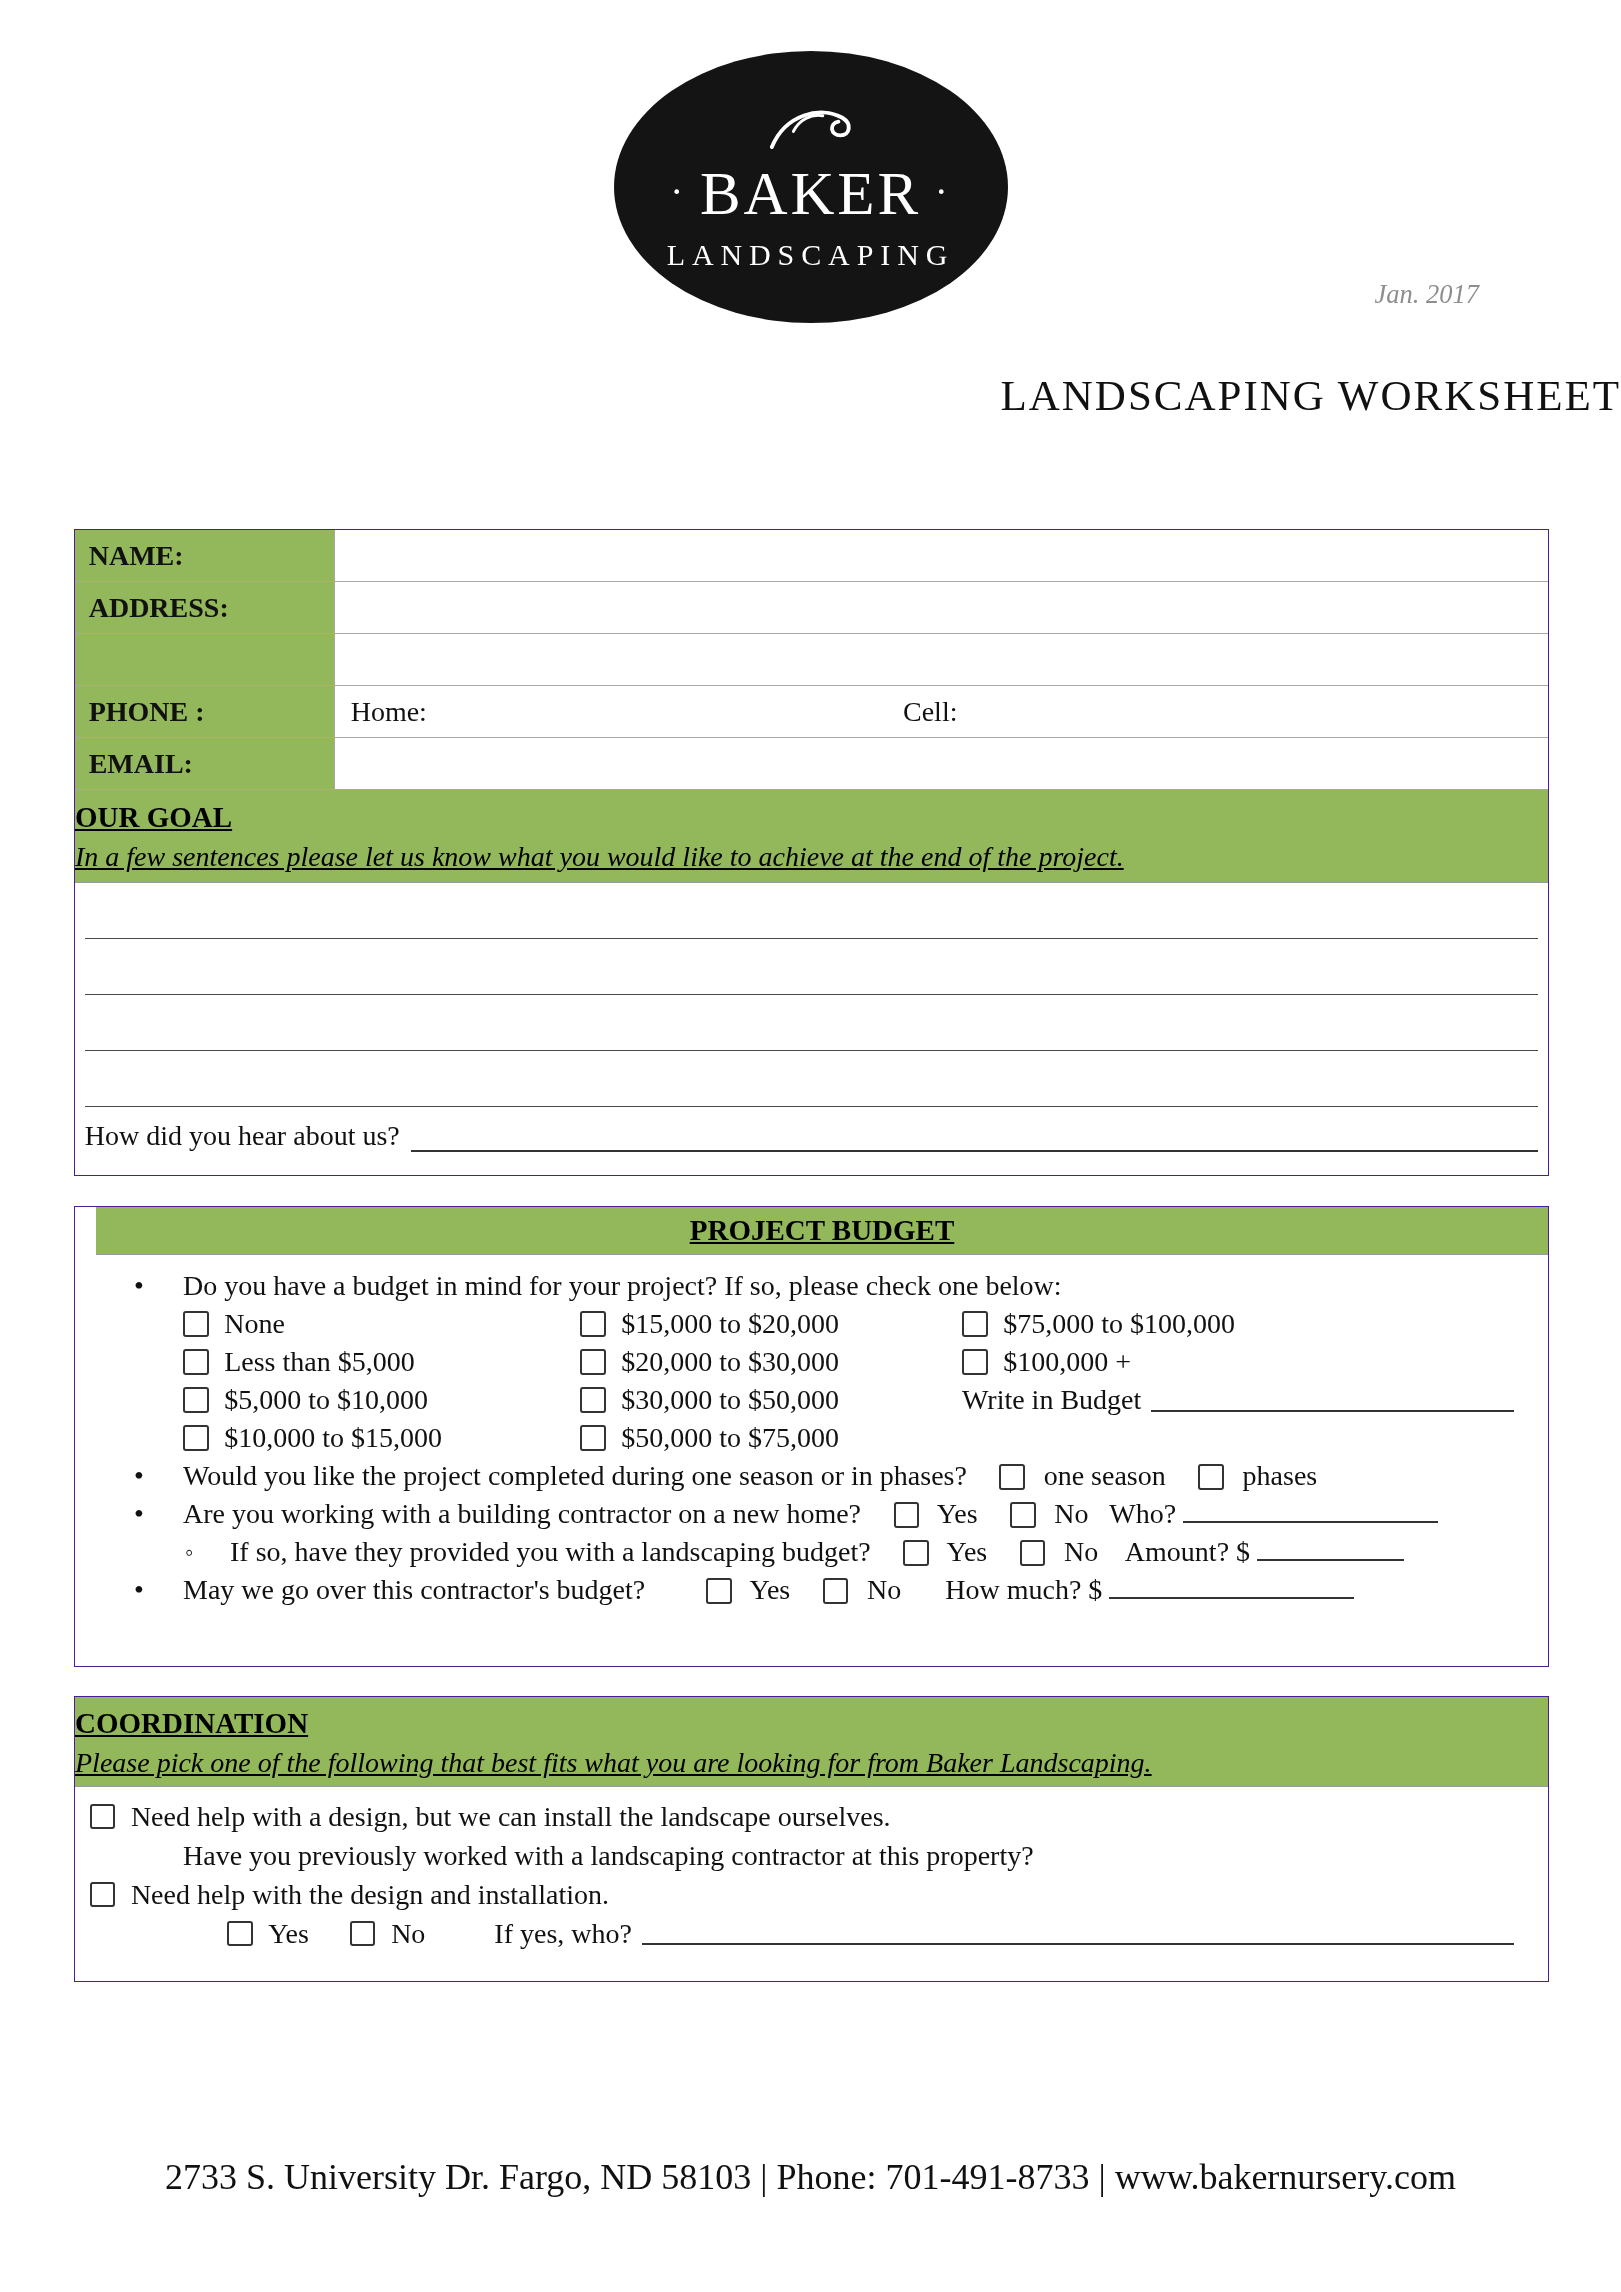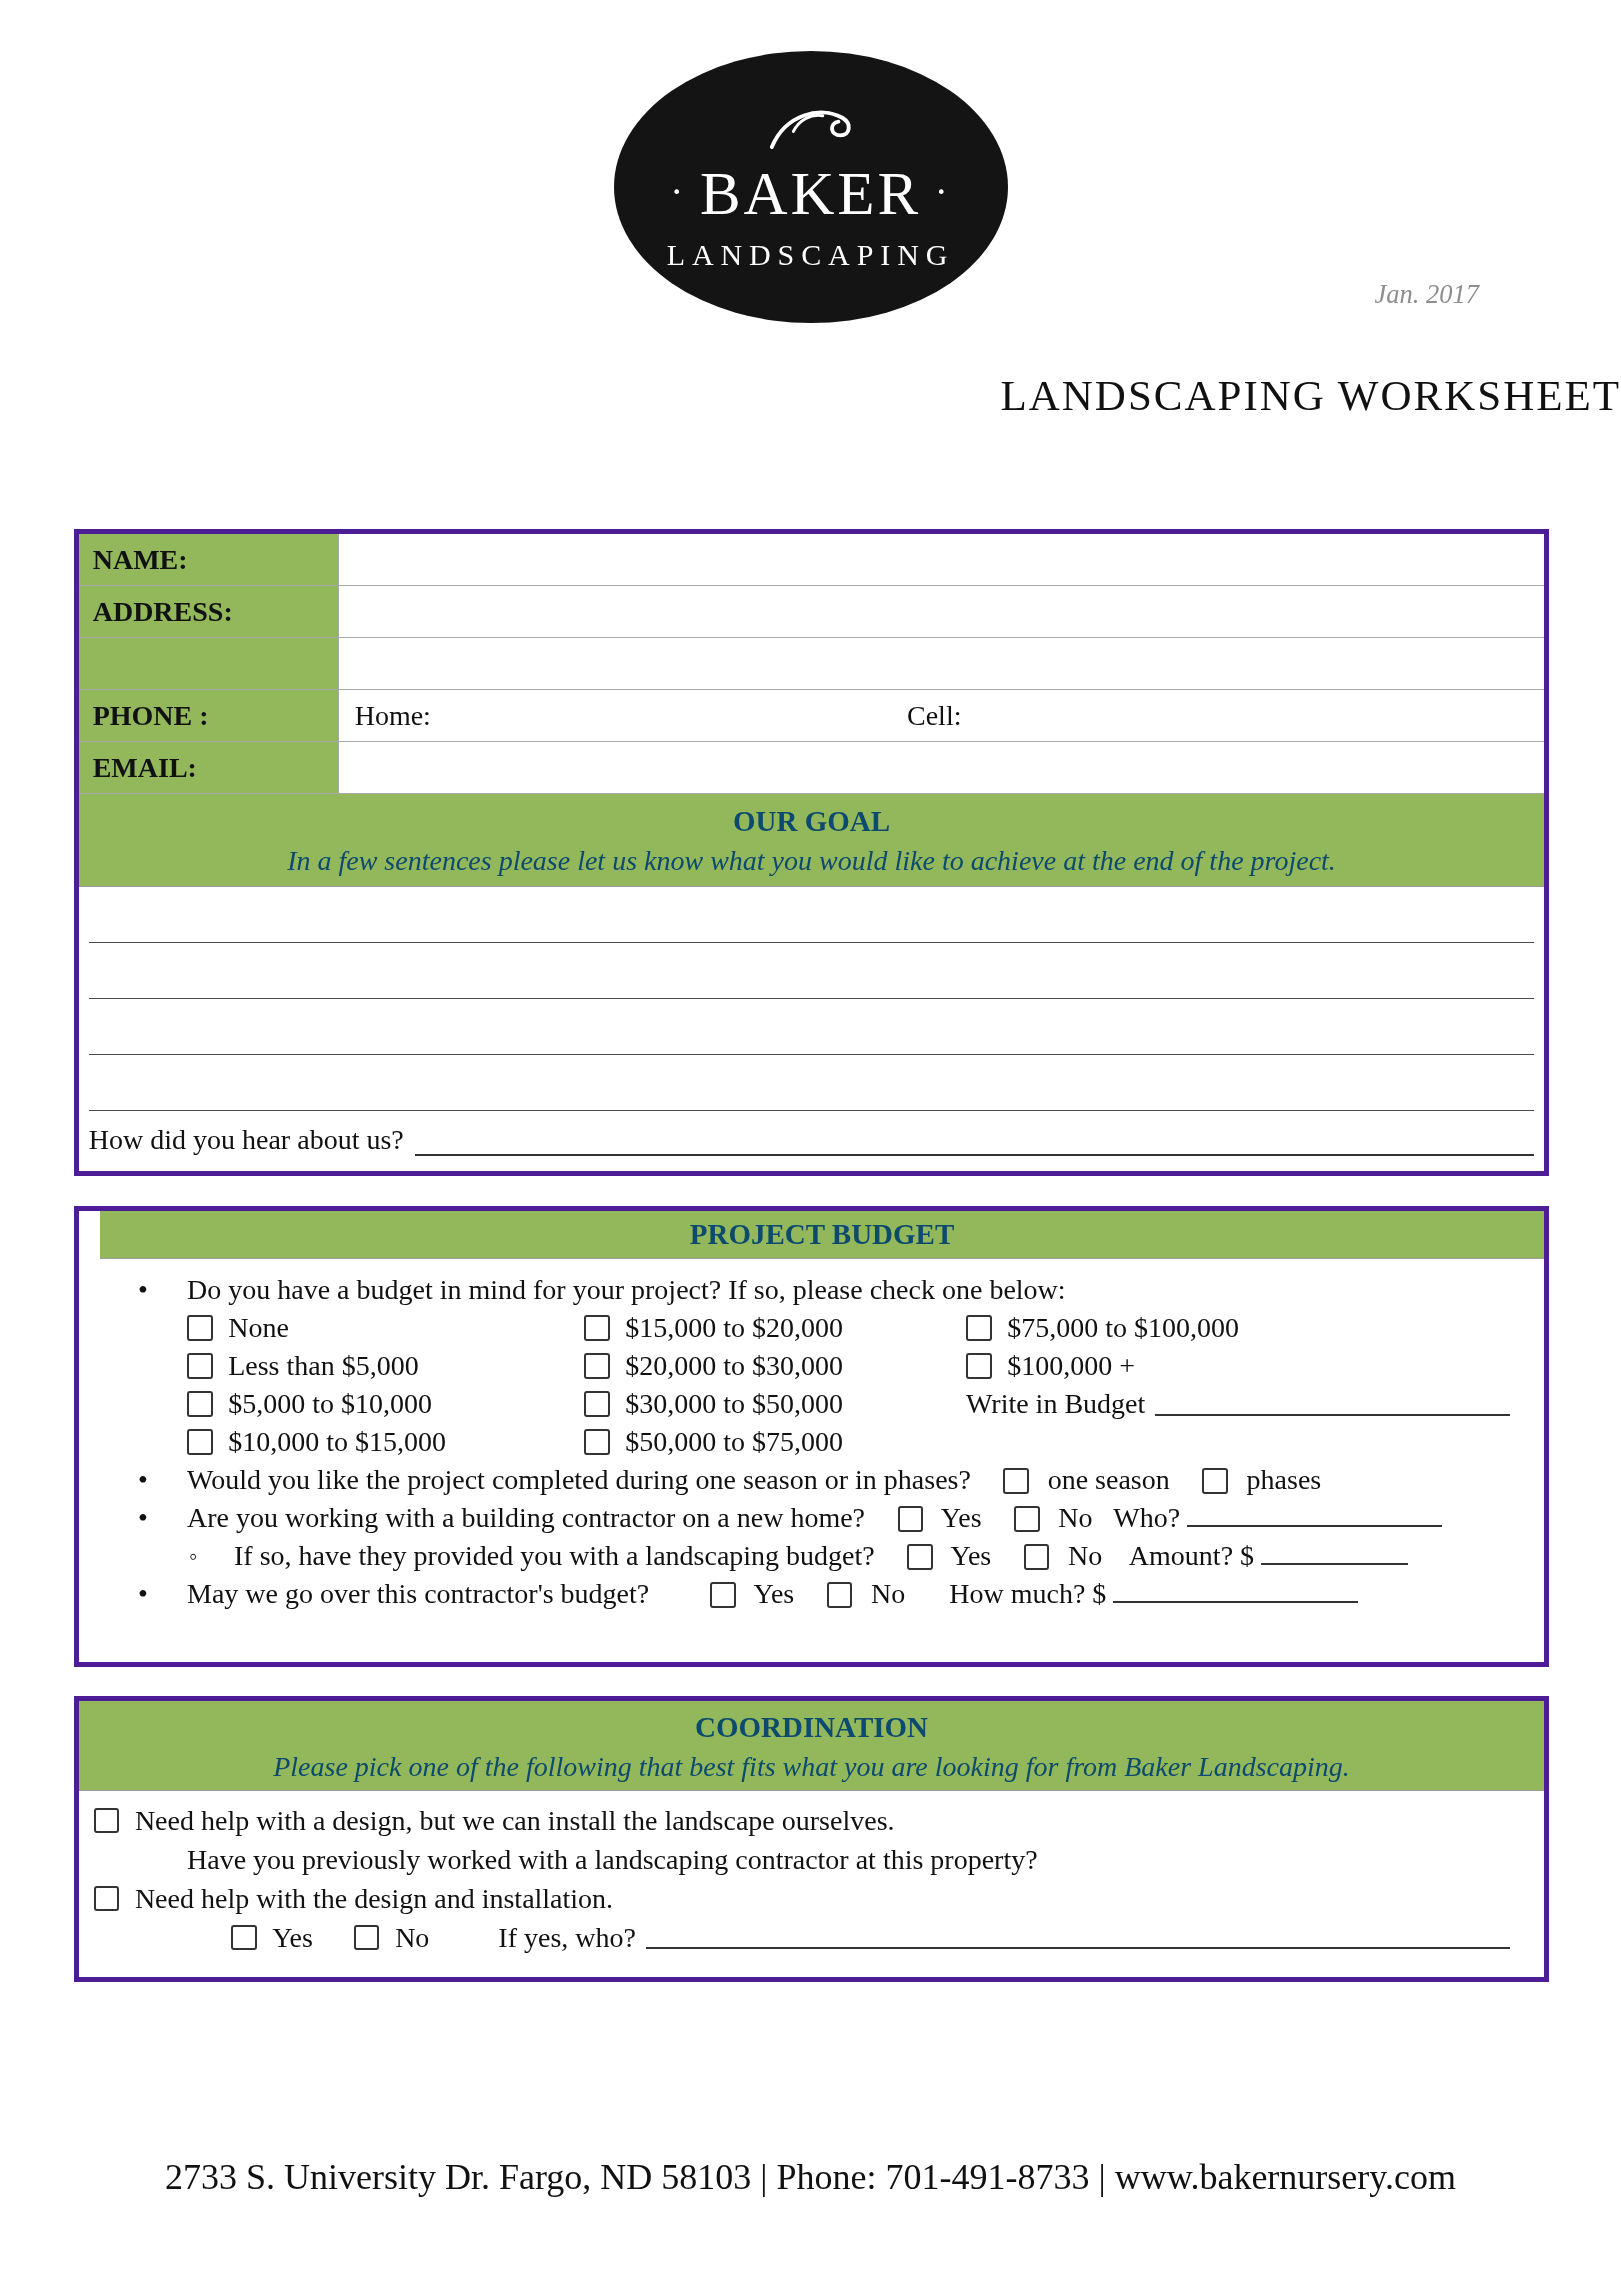--- a/index.html
+++ b/index.html
@@ -40,25 +40,26 @@
   }
 
   .page-title {
     position:absolute; top:371px; left:0; width:100%;
     text-align:right; font-size:43px; font-weight:400; letter-spacing:2px;
   }
 
   
   .block {
     position:absolute; left:74px; width:1475px;
-    border:5px solid #4c1d95; background:#ffffff;
+    border:1px solid #4c1d95; background:#ffffff;
   }
   .banner {
-    background:#93b75b; color:#0c4a6e; text-align:center;
+    background:#93b75b; color:#000000; 
     border-bottom:1px solid #9b9b9b;
+    text-decoration:underline;
   }
   .banner-title { font-weight:bold; font-size:29px; }
   .banner-sub { font-style:italic; font-size:28px; }
 
   
   .top-block { top:529px; height:647px; }
   .trow { display:flex; height:52px; border-bottom:1px solid #a8a8a8; }
   .tlabel {
     width:260px; background:#93b75b; border-right:1px solid #a8a8a8;
     font-weight:bold; display:flex; align-items:center; padding-left:13.7px;

